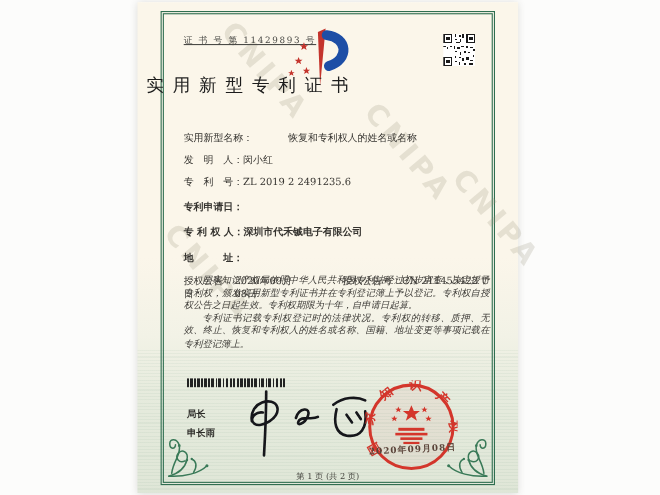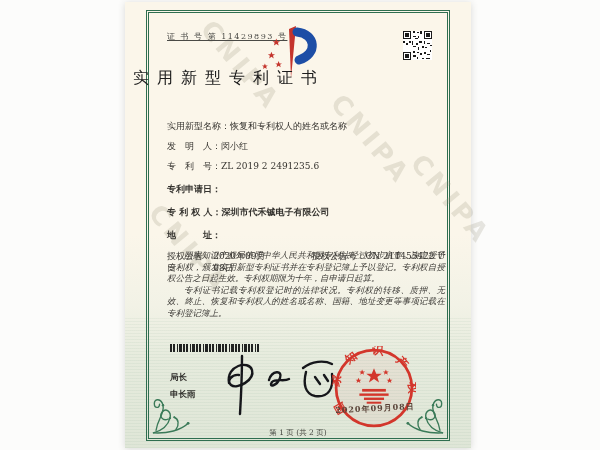--- a/index.html
+++ b/index.html
@@ -13,21 +13,21 @@
          pointer-events:none;}
   .frame{position:absolute;left:23px;top:10px;right:23px;bottom:9px;
          border:1px solid #2f6e50;outline:1px solid #2f6e50;outline-offset:1px;}
   .cert-no{position:absolute;left:42px;top:29px;font-size:8px;letter-spacing:1.5px;color:#4a4a46;text-decoration:underline;}
   .logo{position:absolute;left:136px;top:23px;width:62px;height:62px;}
   .qr{position:absolute;left:278px;top:29px;width:29px;height:29px;}
   .title{position:absolute;left:0;right:0;top:66px;text-align:left;font-size:16px;font-weight:normal;
          letter-spacing:8px;text-indent:8px;color:#1c1c1c;}
   .body{position:absolute;left:42px;right:26px;top:114px;font-size:9px;color:#35332f;}
   .row{display:flex;line-height:12px;margin-top:8px;}
-  .row.first{margin-top:4px;}
+  .row.first{margin-top:4px;gap:32px;}
   .row.gap{margin-top:11px;font-weight:bold;}
   .label{white-space:pre;}
   .value{flex:1;}
   .grant-row{display:flex;line-height:12px;margin-top:9px;}
   .grant-right{margin-left:36px;white-space:pre;}
   .paras{position:absolute;left:42px;right:26px;top:248px;font-size:8.5px;line-height:11.5px;
          font-style:italic;color:#3d3b37;text-align:justify;}
   .paras p{margin:0;text-indent:2em;}
   .barcode{position:absolute;left:45px;top:342px;width:90px;height:8px;
          background:repeating-linear-gradient(90deg,#222 0,#222 1.5px,transparent 1.5px,transparent 2.5px,

